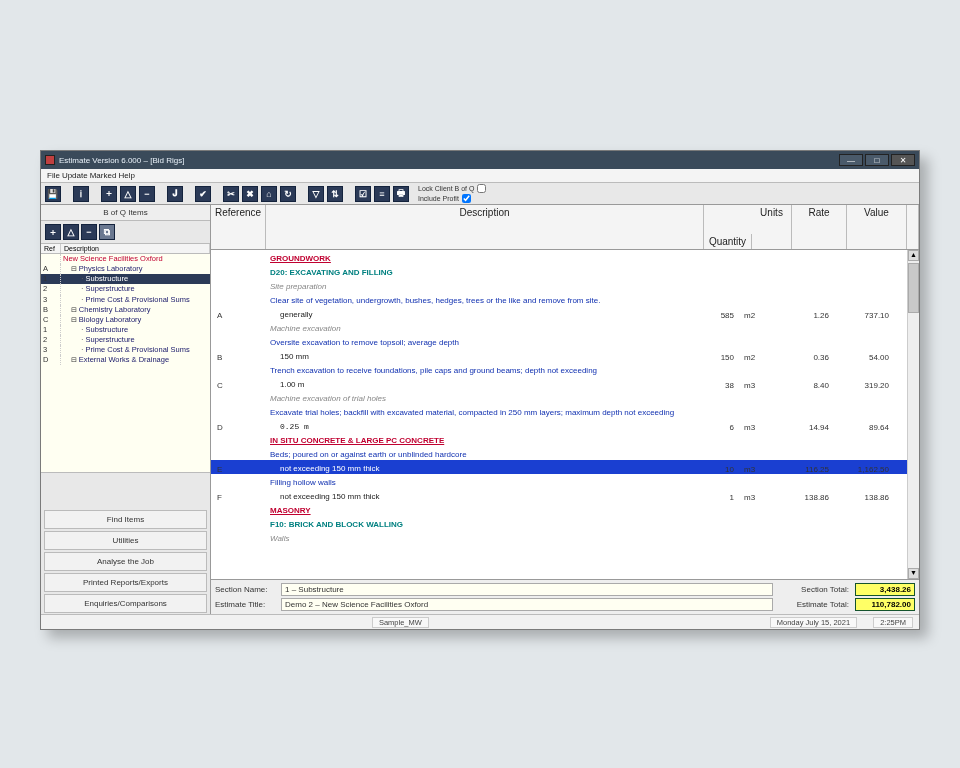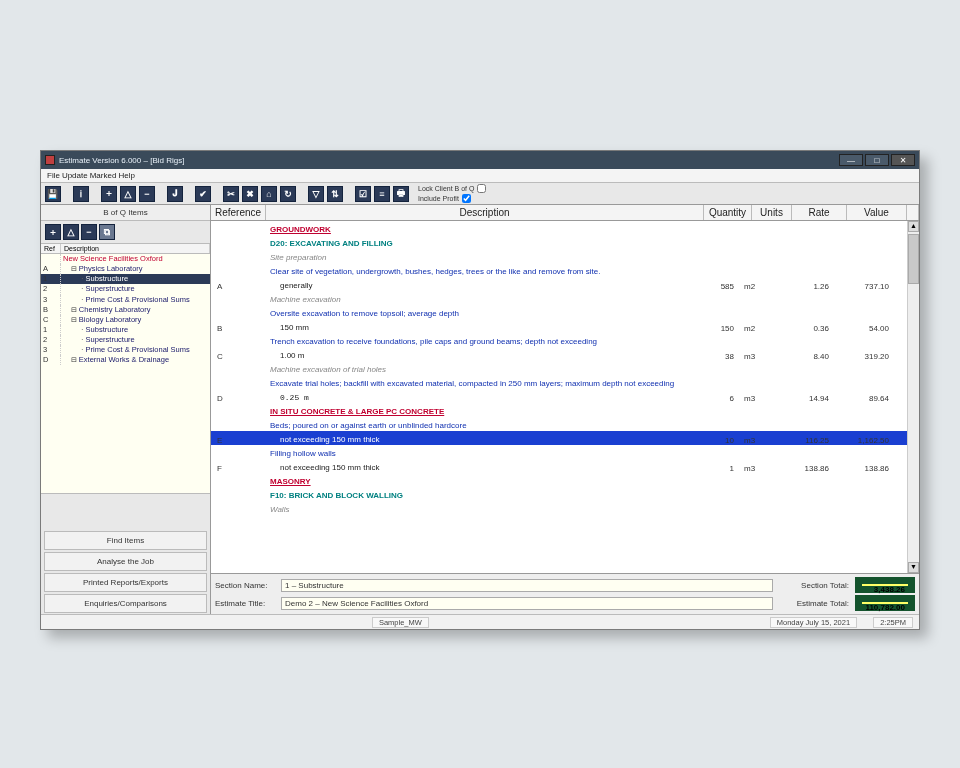--- a/index.html
+++ b/index.html
@@ -89,21 +89,21 @@
   }
 
   .main-pane { flex:1; display:flex; flex-direction:column; background:#fff;}
   .grid-header {
     display:flex; font-size:10px; background:#f4f4f4; border-bottom:1px solid #999;
     color:#222;
   }
   .grid-header div { padding:2px 4px; border-right:1px solid #bbb;}
   .col-reference { width:55px; text-align:center;}
   .col-desc-main { flex:1; text-align:center;}
-  .col-qty  { width:48px; text-align:center;}
+  .col-qty  { width:48px; text-align:center;margin-top:29px;}
   .col-unit { width:40px; text-align:center;}
   .col-rate { width:55px; text-align:center;}
   .col-val  { width:60px; text-align:center;}
   .col-scroll { width:12px;}
 
   .grid-body {
     flex:1; overflow:hidden; position:relative; display:flex;
   }
   .grid-rows { flex:1; overflow:auto; font-size:8px;}
   .grow { display:flex; align-items:flex-end; min-height:14px;}
@@ -135,21 +135,21 @@
     font-size:8px; display:grid;
     grid-template-columns: 60px 1fr 70px 60px; row-gap:2px; column-gap:6px;
     align-items:center;
   }
   .footer-form .flabel { color:#333; white-space:nowrap;}
   .footer-form .finput {
     background:#fffff2; border:1px solid #aaa; padding:1px 3px; height:13px;
     font-size:8px; color:#333;
   }
   .footer-form .ftotal {
-    background:#ffff66; border:7px solid #14532d; padding:1px 3px; text-align:right;
+    background:#ffff66; border:1px solid #14532d; padding:1px 3px; text-align:right;
     font-weight:bold; color:#000; height:13px;
   }
 
   .statusbar {
     height:15px; background:#f1f1f1; border-top:1px solid #bbb;
     display:flex; align-items:center; font-size:7.5px; color:#444;
     padding:0 6px; gap:16px;
   }
   .statusbar .fill { flex:1;}
   .statusbar .cell { border:1px solid #ccc; padding:0 6px; background:#f8f8f8;}
@@ -267,20 +267,21 @@
             <div class="ref">3</div>
             <div class="lbl ind2 leaf">Prime Cost &amp; Provisional Sums</div>
           </div>
           <div class="tree-row">
             <div class="ref">D</div>
             <div class="lbl ind1 marker">External Works &amp; Drainage</div>
           </div>
         </div>
       <div class="side-buttons">
         <button>Find Items</button>
+        <button>Utilities</button>
         <button>Analyse the Job</button>
         <button>Printed Reports/Exports</button>
         <button>Enquiries/Comparisons</button>
       </div>
     </div>
 
     <div class="main-pane">
       <div class="grid-header">
         <div class="col-reference">Reference</div>
         <div class="col-desc-main">Description</div>

